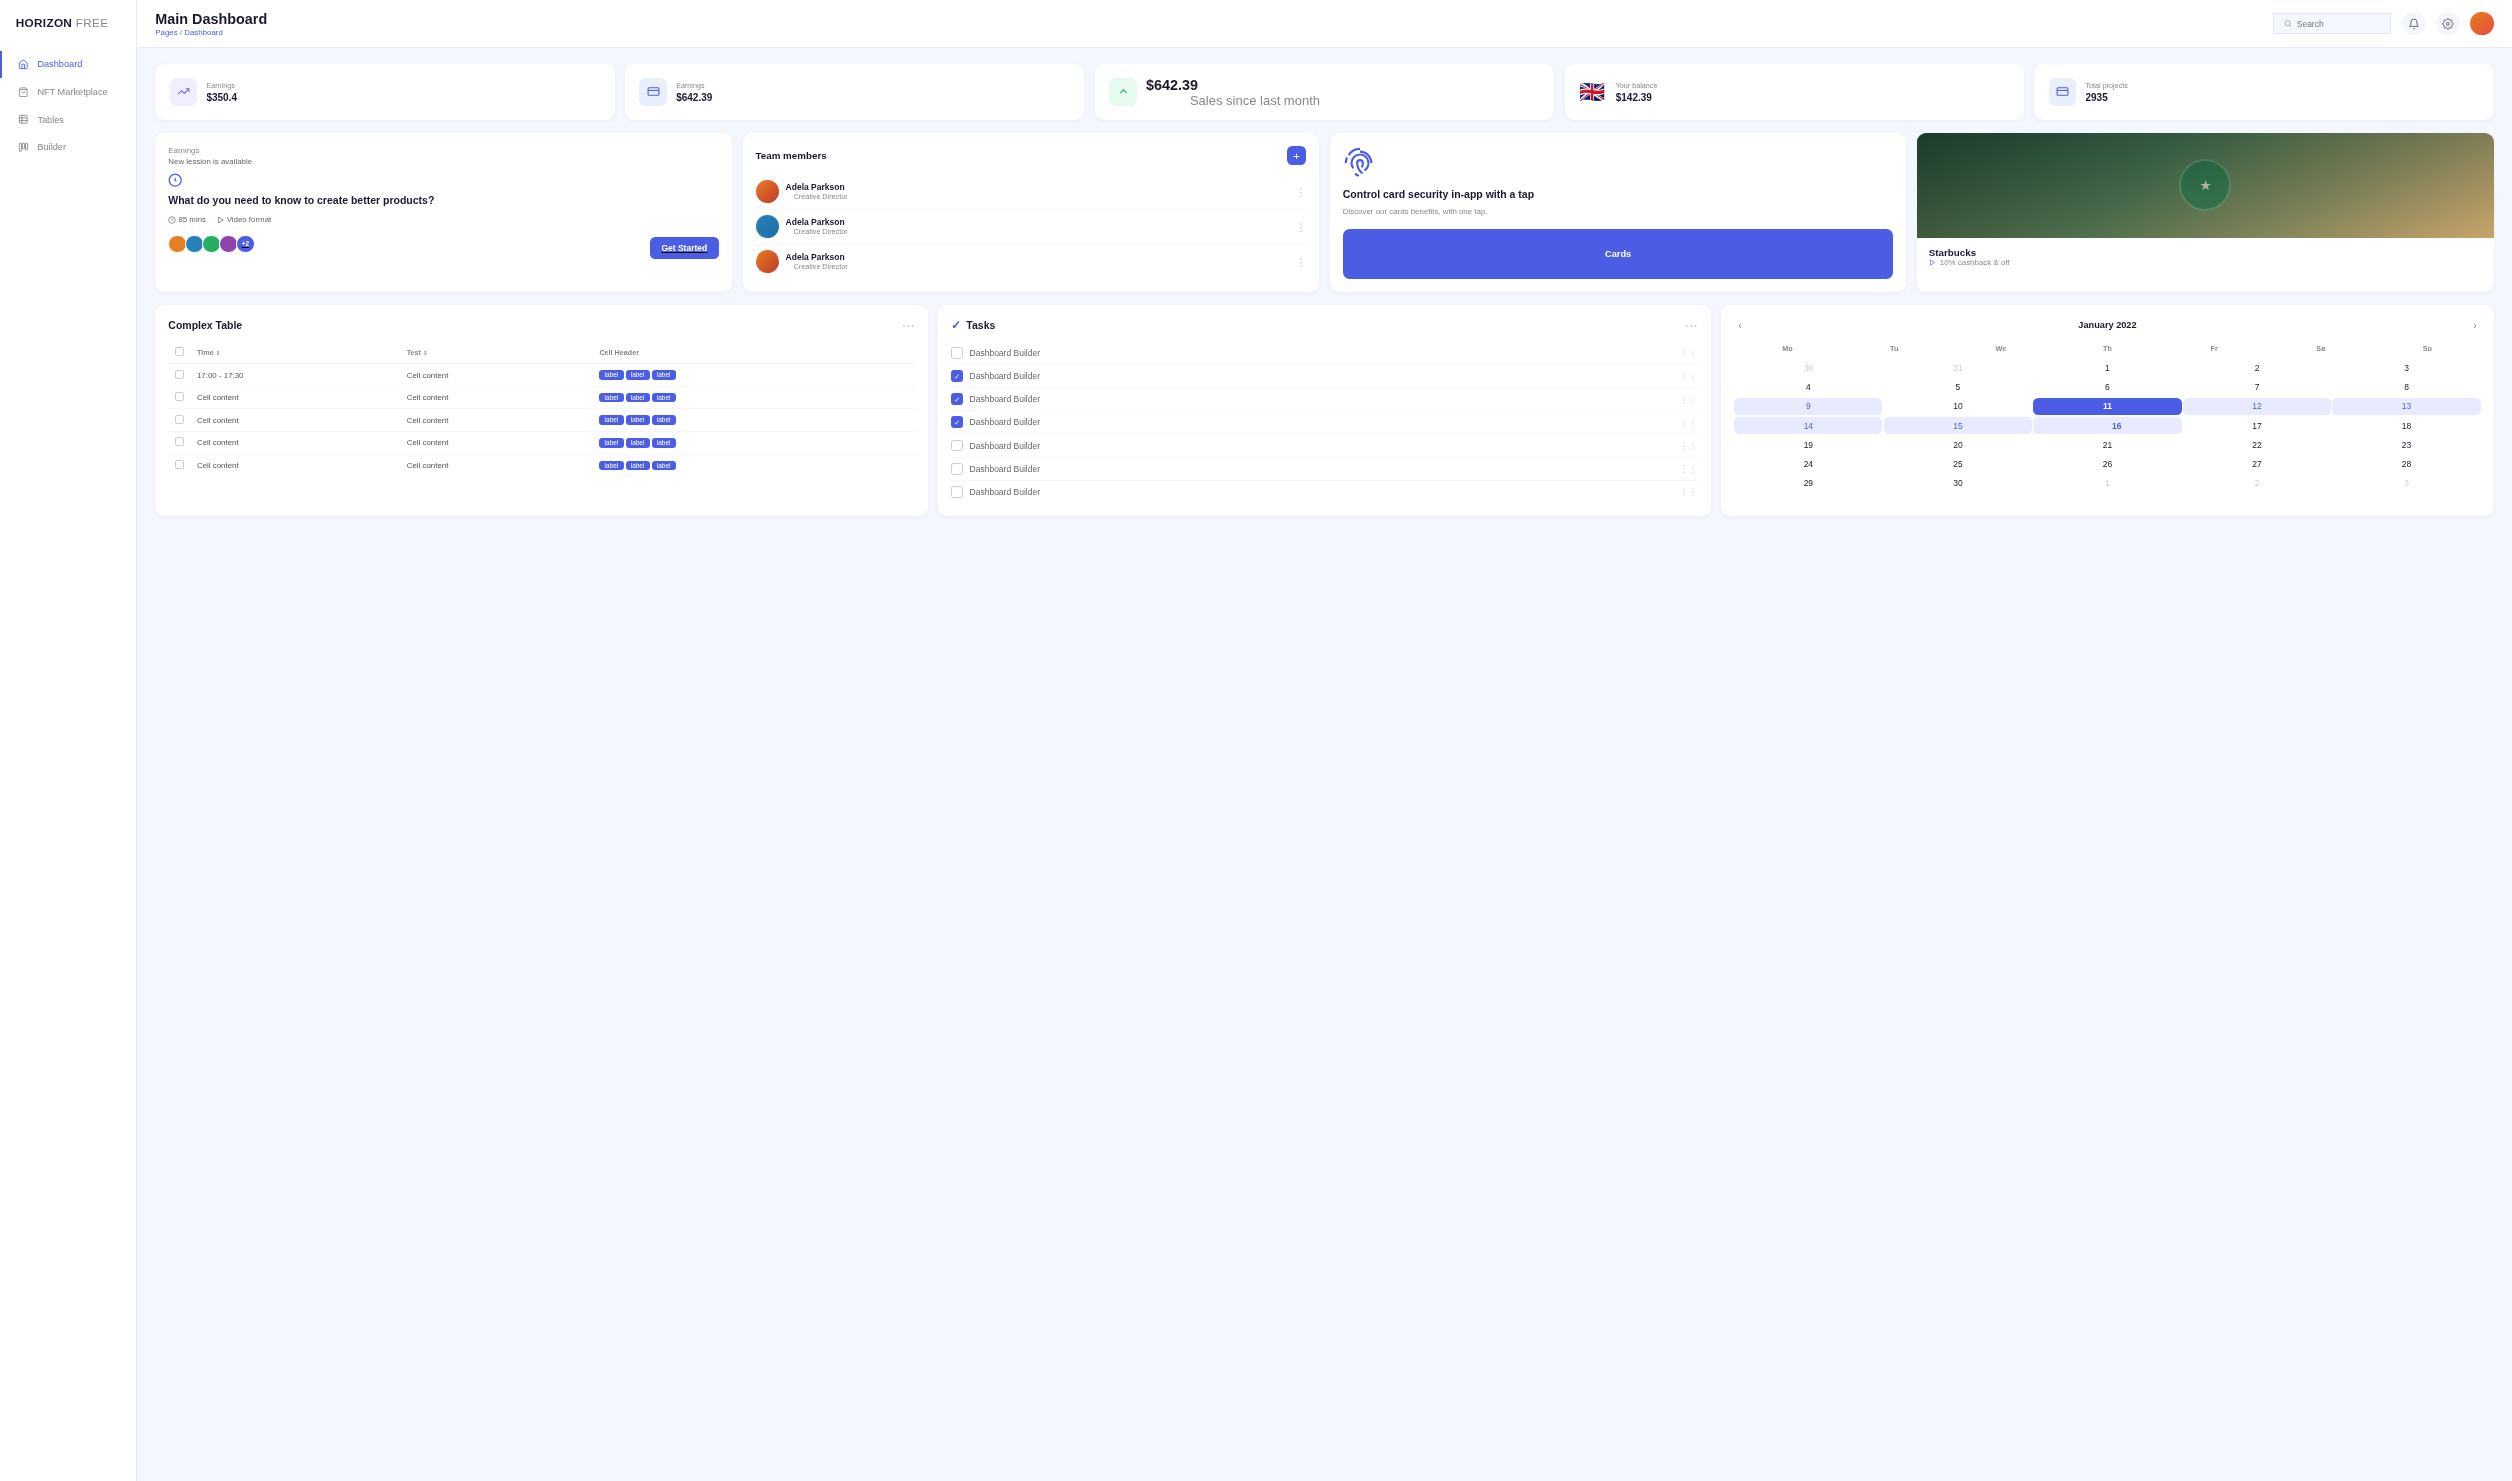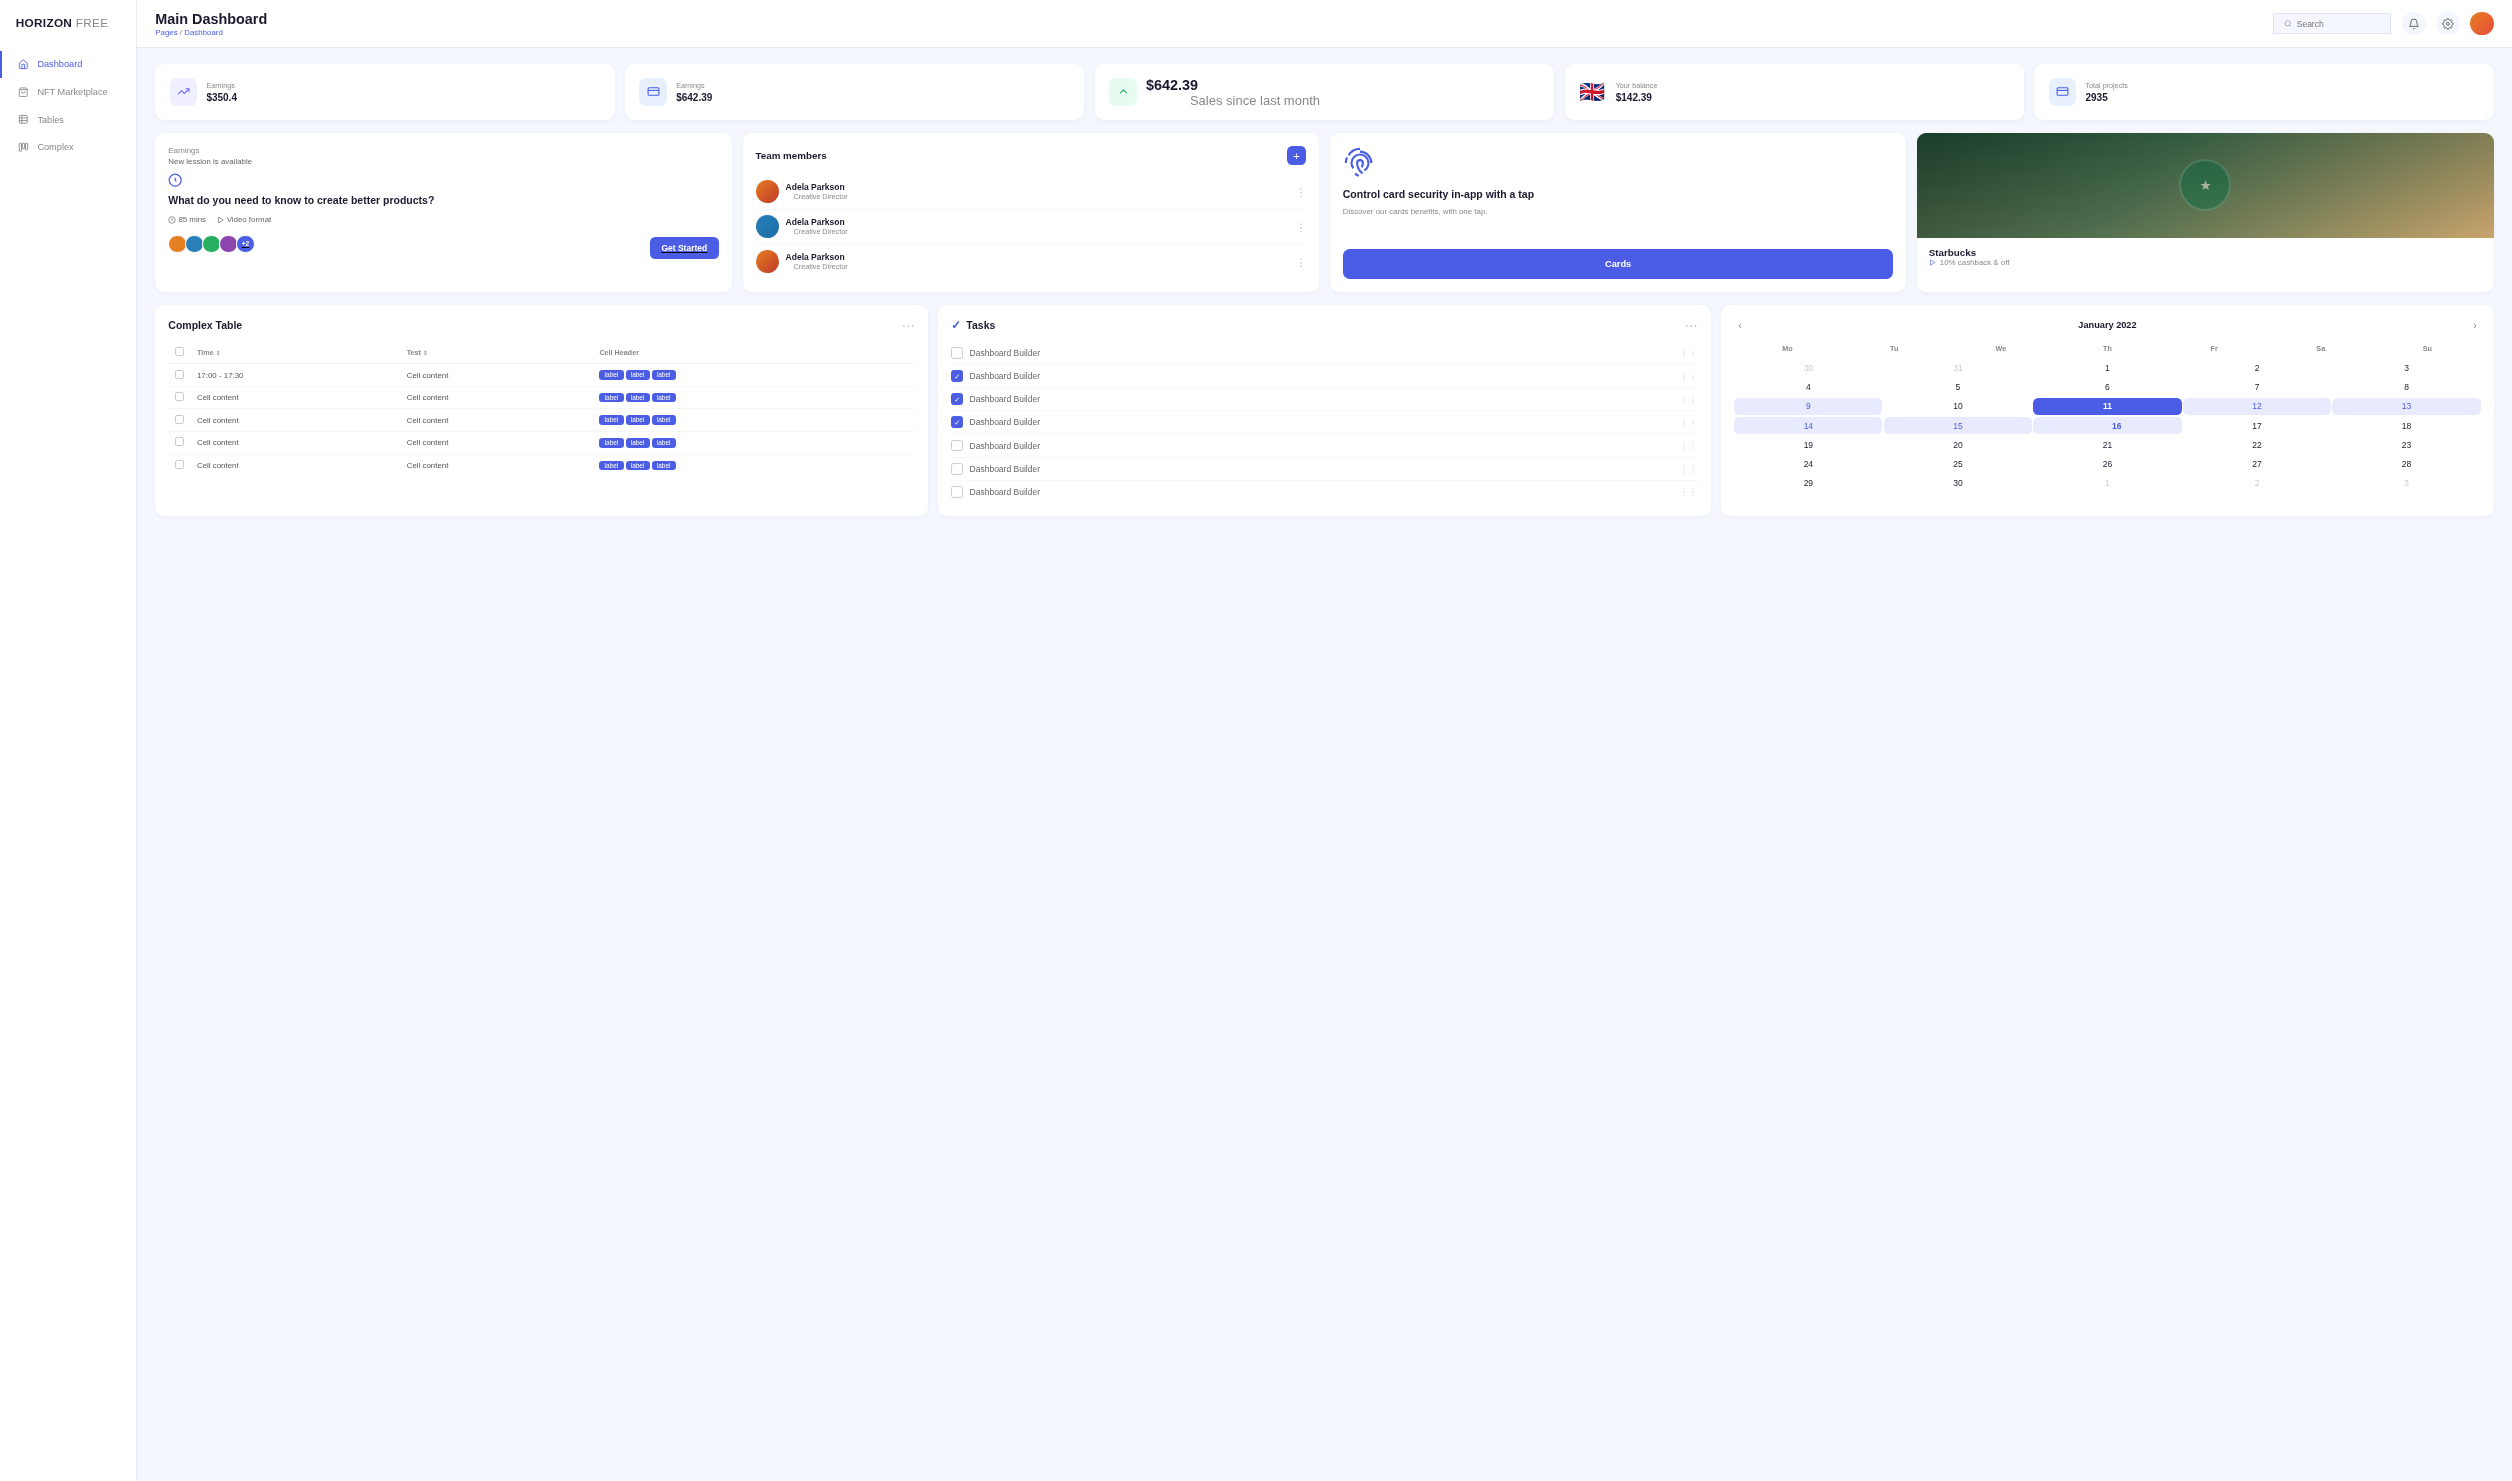--- a/index.html
+++ b/index.html
@@ -215,21 +215,21 @@
     
     .security-card { display: flex; flex-direction: column; justify-content: space-between; }
     .fingerprint-icon { font-size: 31px; color: #4a5de4; margin-bottom: 7.9px; }
     .security-card h3 { font-size: 10.5px; font-weight: 700; color: #1a1a2e; margin-bottom: 5.2px; line-height: 1.3; }
     .security-card p { font-size: 7.9px; color: #888; margin-bottom: 10.5px; }
     .cards-btn {
       background: #4a5de4;
       color: #fff;
       border: none;
       border-radius: 6.5px;
-      padding: 10px;
+      padding: 20px;
       font-size: 9.2px;
       font-weight: 600;
       cursor: pointer;
       width: 100%;
     }
 
     
     .starbucks-card { padding: 0; overflow: hidden; }
     .starbucks-img {
       width: 100%;
@@ -388,21 +388,21 @@
     <span>Tables</span>
   </div>
   <div class="nav-item">
     <span class="nav-icon">
       <svg width="10.5" height="10.5" viewBox="0 0 24 24" fill="none" stroke="currentColor" stroke-width="2">
         <rect x="3" y="3" width="5" height="18" rx="1"></rect>
           <rect x="10" y="3" width="5" height="12" rx="1"></rect>
         <rect x="17" y="3" width="5" height="15" rx="1"></rect>
       </svg>
     </span>
-    <span>Complex</span>
+    <span>Builder</span>
   </div>
 </nav>
 
 <div class="main">
 
   <header class="header">
     <div class="header-left">
       <h1>Main Dashboard</h1>
       <div class="breadcrumb">
         <span>Pages</span>

